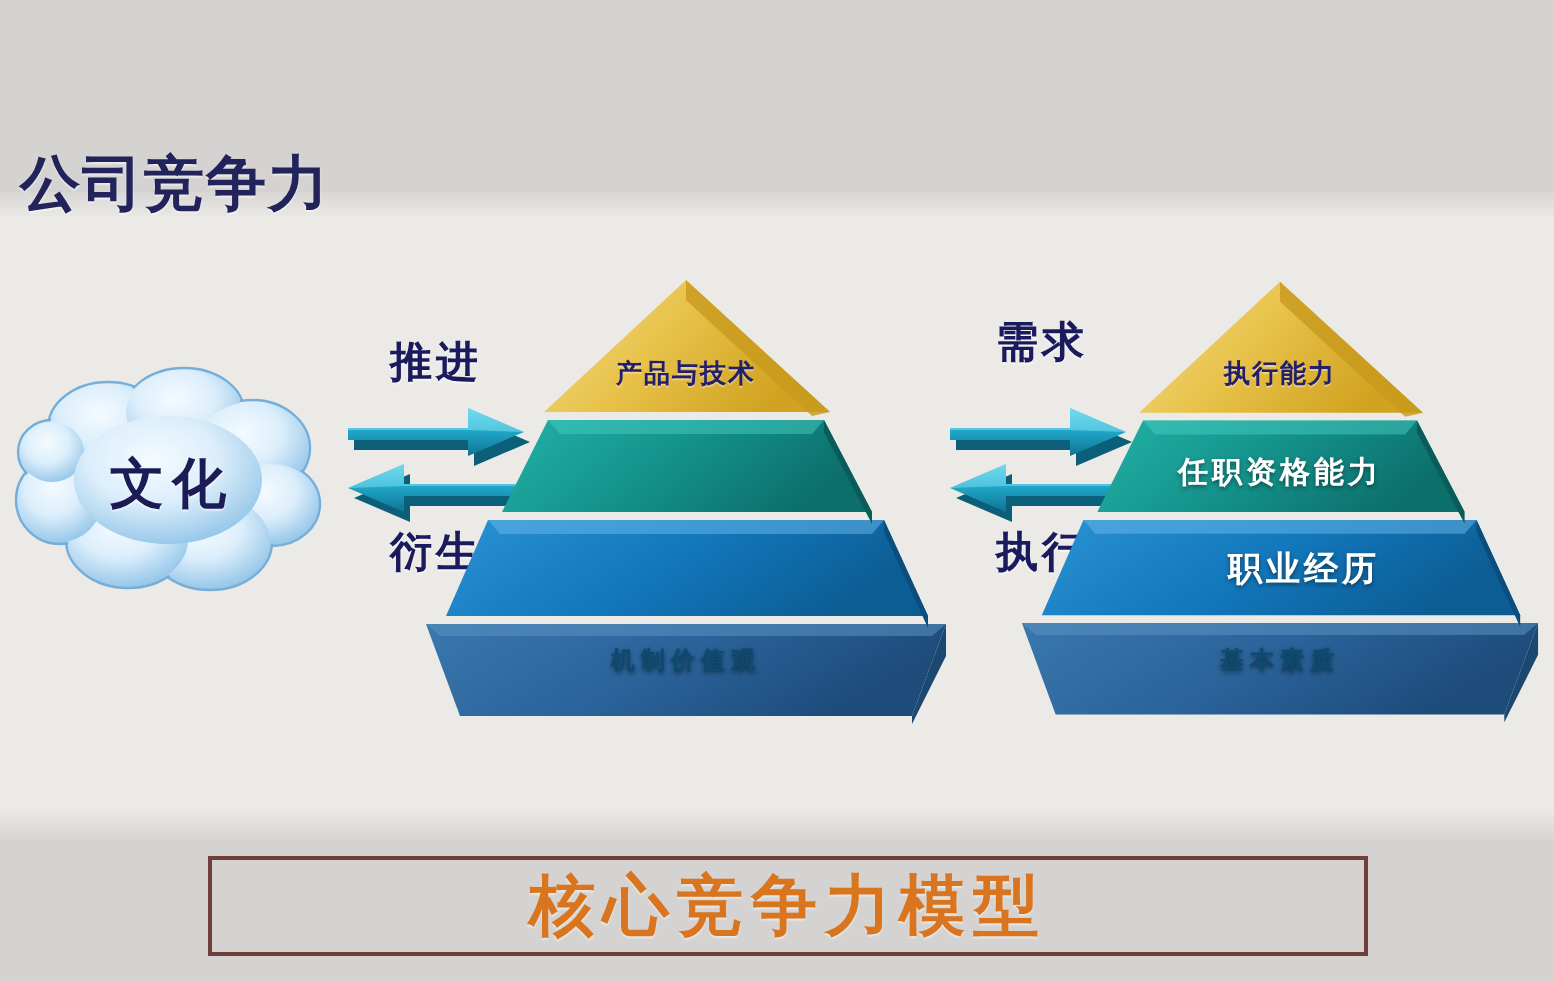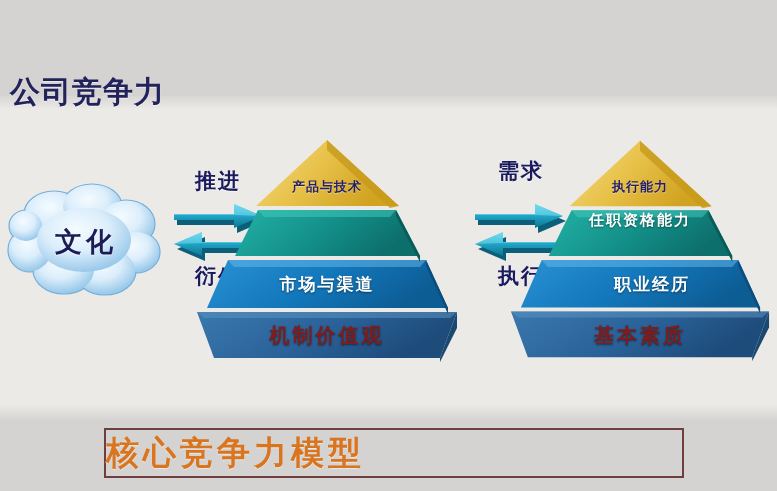--- a/index.html
+++ b/index.html
@@ -119,39 +119,39 @@
     letter-spacing: 2px;
     text-shadow: 0 1px 2px rgba(0,0,0,0.45);
   }
   .lvl-low {
     color: #ffffff;
     font-size: 17px;
     letter-spacing: 2px;
     text-shadow: 0 1px 2px rgba(0,0,0,0.45);
   }
   .lvl-base {
-    color: #7f1d1d;
-    font-size: 20px;
+    color: #0c4a6e;
+    font-size: 12px;
     letter-spacing: 3px;
     text-shadow: 0 1px 2px rgba(0,0,0,0.5);
   }
 
   
   #title-box {
     position: absolute;
     left: 104px;
     top: 428px;
     width: 580px;
     height: 50px;
     border: 2px solid #6e3f3d;
     box-sizing: border-box;
     background: transparent;
     display: flex;
     align-items: center;
-    justify-content: flex-start;
+    justify-content: center;
   }
   #title-text {
     color: #d9741f;
     font-size: 33px;
     font-weight: bold;
     letter-spacing: 4px;
     white-space: nowrap;
     text-shadow: 0 1px 1px rgba(255,255,255,0.5);
   }
 </style>
@@ -242,21 +242,21 @@
       <g>
         <polygon points="96,56 36,56 36,46 8,58 36,70 36,62 96,62" fill="#0b5f79" transform="translate(3,5)"></polygon>
         <polygon points="96,56 36,56 36,46 8,58 36,70 36,62 96,62" fill="url(#arrBotG)"></polygon>
         <polygon points="96,56 36,56 36,46 8,58 36,57 96,57" fill="#7fe0f2" opacity="0.5"></polygon>
       </g>
     </svg>
   </div>
   <div class="arrow-label" id="lbl-demand">需求</div>
   <div class="arrow-label" id="lbl-execute">执行</div>
 
-  <div class="pyramid" id="pyr-system" style="left:192px; top:136px;">
+  <div class="pyramid" id="pyr-system" style="left:208px; top:136px;">
     <svg width="270" height="232" viewBox="0 0 270 232">
       <defs>
         <linearGradient id="goldG" x1="0" y1="0" x2="1" y2="0.4">
           <stop offset="0%" stop-color="#f3dc8c"></stop>
           <stop offset="50%" stop-color="#e8c24a"></stop>
           <stop offset="100%" stop-color="#d1a321"></stop>
         </linearGradient>
         <linearGradient id="tealG" x1="0" y1="0" x2="1" y2="0.3">
           <stop offset="0%" stop-color="#23b2a6"></stop>
           <stop offset="55%" stop-color="#139089"></stop>
@@ -291,21 +291,20 @@
         <polygon points="204,74 228,120 228,126 204,80" fill="#0a5c58"></polygon>
         <polygon points="66,74 204,74 198,81 72,81" fill="#46cbbf" opacity="0.5"></polygon>
       </g>
 
       <g>
         <polygon points="135,4 207,70 64,70" fill="url(#goldG)"></polygon>
         <polygon points="135,4 207,70 198,72 135,14" fill="#c79a1d" opacity="0.8"></polygon>
       </g>
     </svg>
     <div class="pyr-label lvl-top" style="left:0; top:42px; width:270px;">产品与技术</div>
-    <div class="pyr-label lvl-low" style="left:0; top:137px; width:270px;">市场与渠道</div>
     <div class="pyr-label lvl-base" style="left:0; top:186px; width:270px;">机制价值观</div>
   </div>
 
   <div class="pyramid" id="pyr-person" style="left:506px; top:136px;">
     <svg width="268" height="232" viewBox="0 0 270 232">
       <g>
         <polygon points="5,176 265,176 248,222 22,222" fill="url(#dblueG)"></polygon>
         <polygon points="248,222 265,176 265,192 248,226" fill="#1b4871"></polygon>
         <polygon points="5,176 265,176 258,182 12,182" fill="#5b91c0" opacity="0.55"></polygon>
       </g>
@@ -318,21 +317,21 @@
         <polygon points="66,74 204,74 228,120 43,120" fill="url(#tealG)"></polygon>
         <polygon points="204,74 228,120 228,126 204,80" fill="#0a5c58"></polygon>
         <polygon points="66,74 204,74 198,81 72,81" fill="#46cbbf" opacity="0.5"></polygon>
       </g>
       <g>
         <polygon points="135,4 207,70 64,70" fill="url(#goldG)"></polygon>
         <polygon points="135,4 207,70 198,72 135,14" fill="#c79a1d" opacity="0.8"></polygon>
       </g>
     </svg>
     <div class="pyr-label lvl-top" style="left:0; top:42px; width:268px;">执行能力</div>
-    <div class="pyr-label lvl-mid" style="left:0; top:75px; width:268px;">任职资格能力</div>
+    <div class="pyr-label lvl-mid" style="left:0; top:91px; width:268px;">任职资格能力</div>
     <div class="pyr-label lvl-low" style="left:12px; top:137px; width:268px;">职业经历</div>
     <div class="pyr-label lvl-base" style="left:0; top:186px; width:268px;">基本素质</div>
   </div>
 
   <div id="title-box">
     <span id="title-text">核心竞争力模型</span>
   </div>
 
 </div>
 

